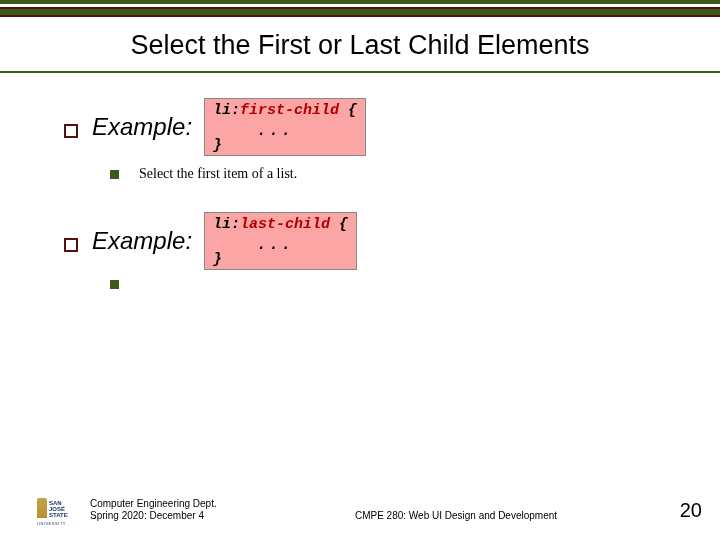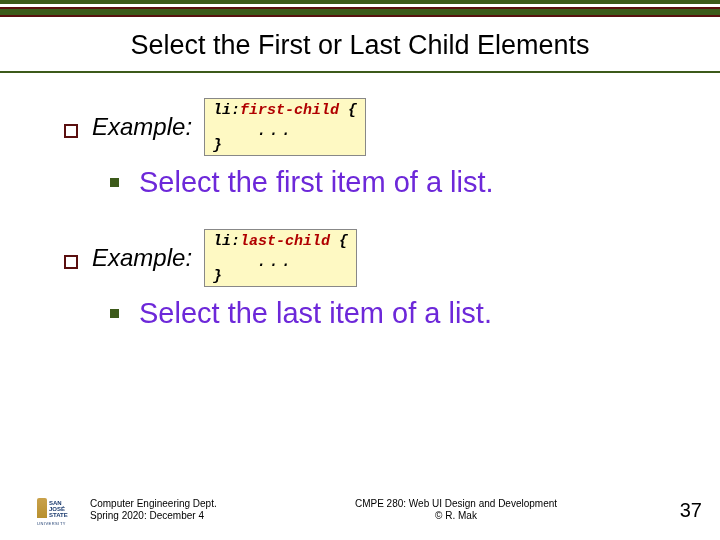--- a/index.html
+++ b/index.html
@@ -8,27 +8,27 @@
   .top-bars { position: absolute; top: 0; left: 0; right: 0; }
   .bar-thin-top { height: 4px; background: #3c5a1a; }
   .bar-thin-gap { height: 3px; background: #fff; }
   .bar-thick { height: 10px; background: #3c5a1a; border-top: 2px solid #5a0f0f; border-bottom: 2px solid #5a0f0f; }
   .title-wrap { position: absolute; top: 30px; left: 0; right: 0; padding: 0 70px 10px 70px; border-bottom: 2px solid #3c5a1a; }
   .title { font-size: 27px; color: #000; text-align: center; }
   .content { position: absolute; top: 98px; left: 64px; right: 40px; }
   .row { display: flex; align-items: center; margin-bottom: 4px; font-style: italic; }
   .bullet-o { width: 14px; height: 14px; border: 2px solid #5a0f0f; margin-top: 8px; margin-right: 14px; flex-shrink: 0; }
   .example-label { font-size: 24px; color: #000; margin-right: 12px; line-height: 30px; }
-  .codebox { border: 1px solid #888; background: #fef9c3; padding: 2px 8px 0 8px; font-family: "Courier New", monospace; font-size: 15px; font-weight: bold; line-height: 19px; }
+  .codebox { border: 1px solid #888; background: #fca5a5; padding: 2px 8px 0 8px; font-family: "Courier New", monospace; font-size: 15px; font-weight: bold; line-height: 19px; }
   .codebox .kw { color: #000; }
   .codebox .pseudo { color: #b00000; }
   .codebox .ellipsis { font-family: Arial, sans-serif; font-weight: normal; font-size: 22px; padding-left: 46px; line-height: 16px; }
   .sub-row { display: flex; align-items: center; margin-left: 46px; margin-top: 10px; margin-bottom: 30px; }
   .bullet-sq { width: 9px; height: 9px; background: #3c5a1a; margin-right: 20px; flex-shrink: 0; }
-  .sub-text { font-size: 29px; color: #6d28d9; }
+  .sub-text { font-size: 14px; color: #000000; font-family: Liberation Serif, serif; }
   .footer { position: absolute; left: 90px; right: 18px; bottom: 18px; display: flex; align-items: flex-end; font-size: 10px; color: #000; }
   .footer-left { width: 180px; line-height: 12px; }
   .footer-center { flex: 1; text-align: center; line-height: 12px; }
   .footer-pagenum { width: 60px; text-align: right; font-size: 20px; }
   .logo { position: absolute; left: 34px; bottom: 14px; width: 42px; height: 30px; }
   .logo .tower { position: absolute; left: 3px; top: 2px; width: 10px; height: 20px; background: linear-gradient(#c9a14a, #b8902f); border-radius: 2px 2px 0 0; }
   .logo .txt { position: absolute; left: 15px; top: 4px; font-size: 6px; font-weight: bold; color: #1a3a6e; line-height: 6px; }
   .logo .sub { position: absolute; left: 3px; bottom: 0; font-size: 4px; letter-spacing: 0.5px; color: #1a3a6e; }
 </style>
 </head>
@@ -72,36 +72,34 @@
         <div>
           <span class="kw">li:</span><span class="pseudo">last-child</span><span class="kw"> {</span>
         </div>
         <div class="ellipsis">. . .</div>
         <div class="kw">}</div>
       </div>
     </div>
 
     <div class="sub-row">
       <div class="bullet-sq"></div>
-      <div class="sub-text">Select the last item of a list.</div>
     </div>
 
   </div>
 
   <div class="logo">
     <div class="tower"></div>
     <div class="txt">SAN JOSÉ STATE</div>
     <div class="sub">UNIVERSITY</div>
   </div>
 
   <div class="footer">
     <div class="footer-left">
       <div>Computer Engineering Dept.</div>
       <div>Spring 2020: December 4</div>
     </div>
     <div class="footer-center">
       <div>CMPE 280: Web UI Design and Development</div>
-      <div>© R. Mak</div>
     </div>
-    <div class="footer-pagenum">37</div>
+    <div class="footer-pagenum">20</div>
   </div>
 
 </div>
 
 </body></html>

